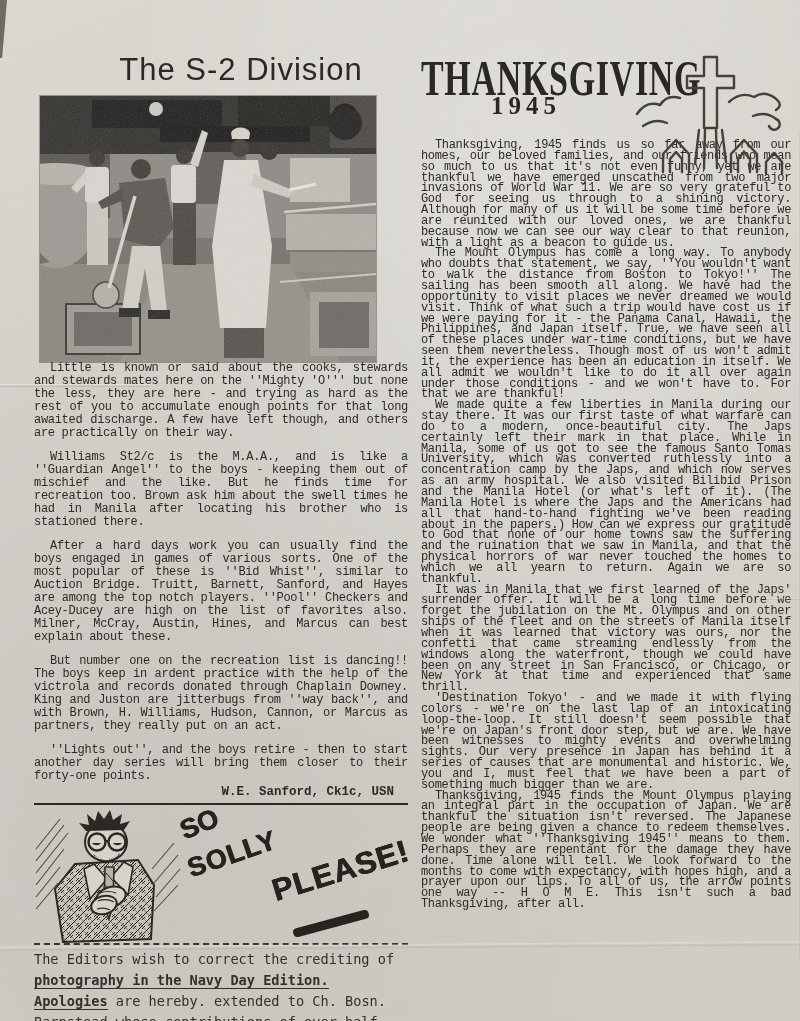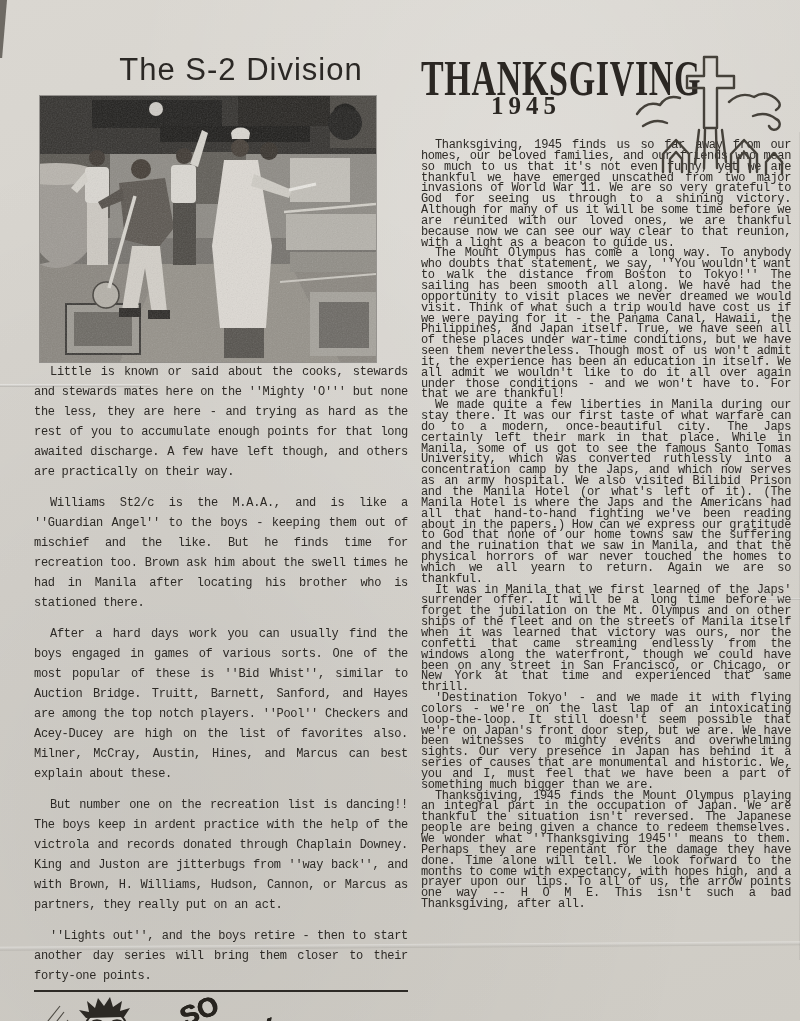--- a/index.html
+++ b/index.html
@@ -22,21 +22,21 @@
   .crease-b{position:absolute;left:0;top:944px;width:100%;height:4px;
     background:linear-gradient(to bottom,rgba(255,255,255,.35),rgba(60,58,54,.12));transform:rotate(-.4deg);}
 
   
   .col-left{position:absolute;left:34px;top:52px;width:374px;}
   .s2-title{font-family:"Liberation Sans",sans-serif;font-weight:500;font-size:31px;
     letter-spacing:1px;text-align:center;margin:0 0 8px 40px;color:#2b2825;}
   .photo-frame{width:336px;height:266px;margin-left:6px;box-shadow:0 0 0 1px rgba(50,48,44,.4);}
   .photo-frame svg{display:block;}
   .credit{font-weight:bold;font-size:13px;text-align:right;margin:2px 4px 4px 0;letter-spacing:1px;}
-  .body-left{font-size:12px;line-height:20px;letter-spacing:-0.3px;text-align:justify;
+  .body-left{font-size:12px;line-height:13px;letter-spacing:-0.3px;text-align:justify;
     text-indent:16px;margin:0 0 11px 0;}
   .sig{font-weight:bold;font-size:12.5px;text-align:right;padding-right:14px;margin-top:2px;}
   .rule{border:none;border-top:2.5px solid #2d2a26;margin:4px 0 0 0;}
   .cartoon-block{position:relative;height:136px;margin-top:2px;}
   .cartoon-block svg{position:absolute;left:0;top:2px;}
   .hand-word{position:absolute;font-family:"Liberation Sans",sans-serif;font-weight:bold;
     color:#27241f;text-shadow:0.6px 0 0 #27241f, -0.4px 0 0 #27241f;}
   .w-so{left:146px;top:2px;font-size:27px;transform:rotate(-22deg);}
   .w-solly{left:152px;top:32px;font-size:27px;transform:rotate(-19deg);letter-spacing:1px;}
   .w-please{left:236px;top:46px;font-size:31px;transform:rotate(-17deg);letter-spacing:1px;}
@@ -141,20 +141,21 @@
       </svg>
     </div>
 
 
     <p class="body-left">Little is known or said about the cooks, stewards and stewards mates here on the ''Mighty 'O''' but none the less, they are here - and trying as hard as the rest of you to accumulate enough points for that long awaited discharge. A few have left though, and others are practically on their way.</p>
     <p class="body-left">Williams St2/c is the M.A.A., and is like a ''Guardian Angel'' to the boys - keeping them out of mischief and the like. But he finds time for recreation too. Brown ask him about the swell times he had in Manila after locating his brother who is stationed there.</p>
     <p class="body-left">After a hard days work you can usually find the boys engaged in games of various sorts. One of the most popular of these is ''Bid Whist'', similar to Auction Bridge. Truitt, Barnett, Sanford, and Hayes are among the top notch players. ''Pool'' Checkers and Acey-Ducey are high on the list of favorites also. Milner, McCray, Austin, Hines, and Marcus can best explain about these.</p>
     <p class="body-left">But number one on the recreation list is dancing!! The boys keep in ardent practice with the help of the victrola and records donated through Chaplain Downey. King and Juston are jitterbugs from ''way back'', and with Brown, H. Williams, Hudson, Cannon, or Marcus as partners, they really put on an act.</p>
     <p class="body-left" style="margin-bottom:2px">''Lights out'', and the boys retire - then to start another day series will bring them closer to their forty-one points.</p>
 
+    <div class="sig">W.E. Sanford, Ck1c, USN</div>
     <hr class="rule">
 
     <div class="cartoon-block">
       <svg width="190" height="134" viewBox="0 0 190 134">
         <defs>
           <pattern id="plaid" width="9" height="9" patternUnits="userSpaceOnUse">
             <rect width="9" height="9" fill="#c7c3bc"></rect>
             <path d="M0,9 L9,0 M-1,4 L4,-1 M5,10 L10,5" stroke="#2c2924" stroke-width="1"></path>
             <path d="M0,0 L9,9" stroke="#2c2924" stroke-width="0.6" opacity=".7"></path>
           </pattern>

